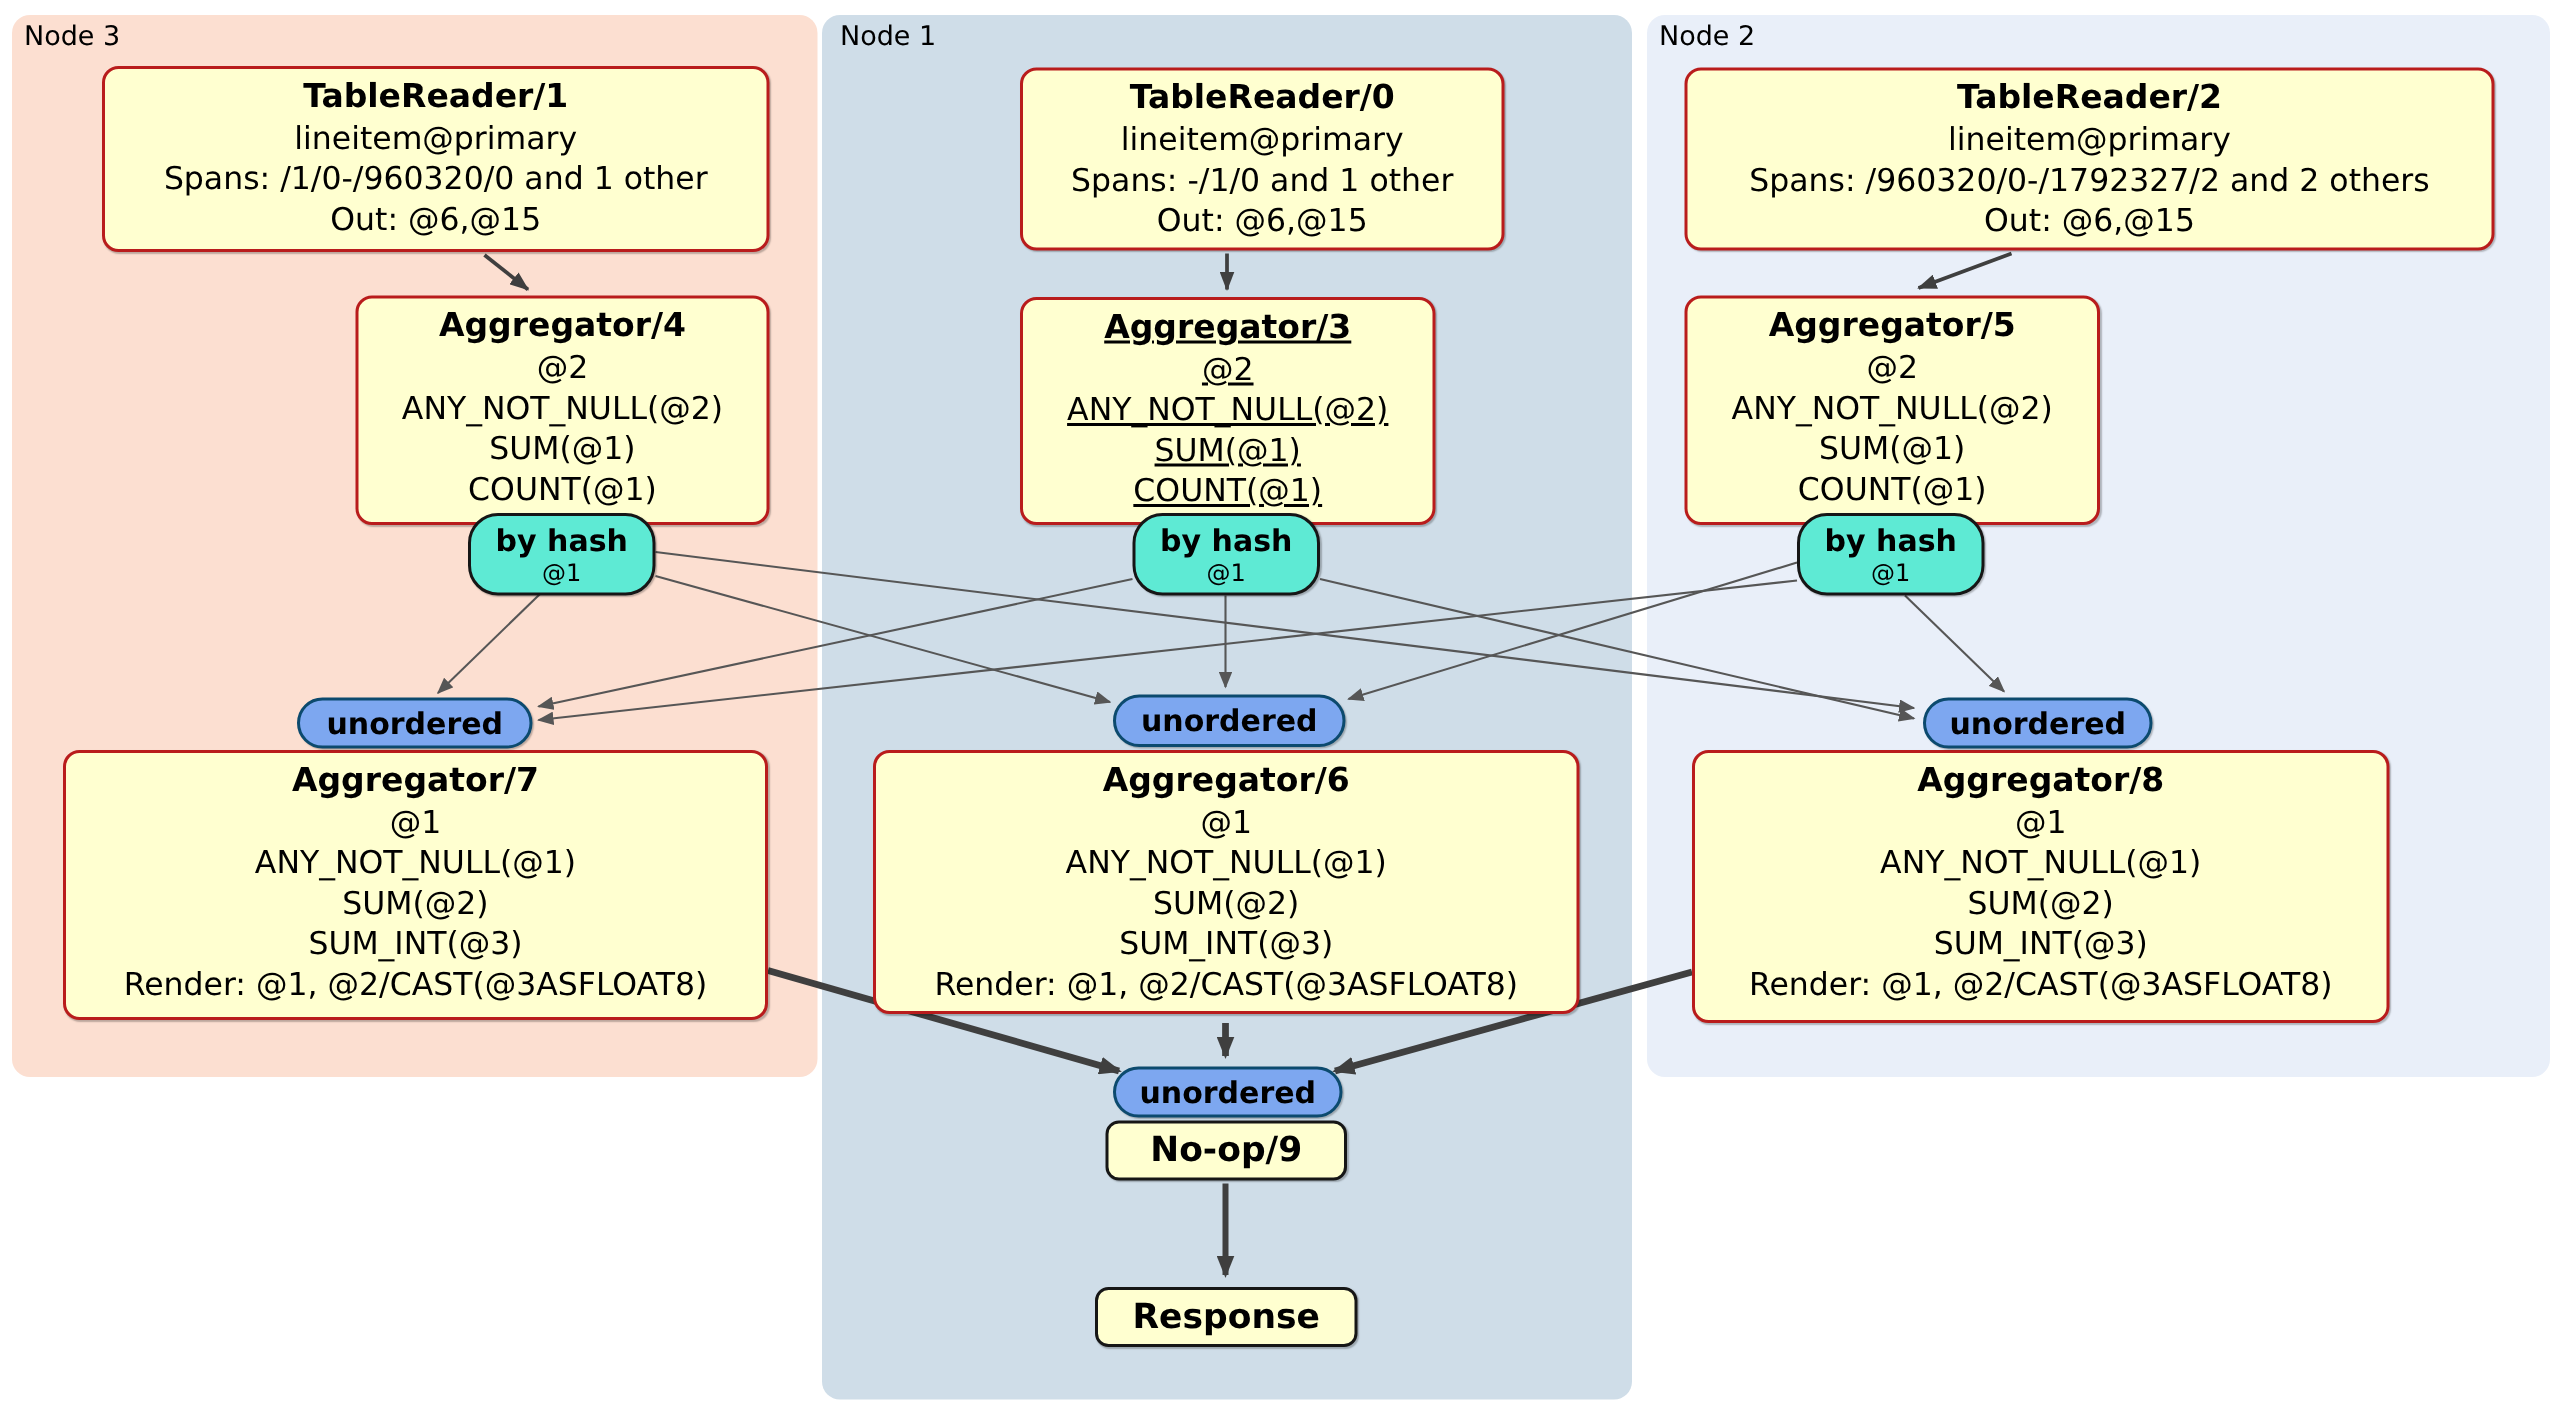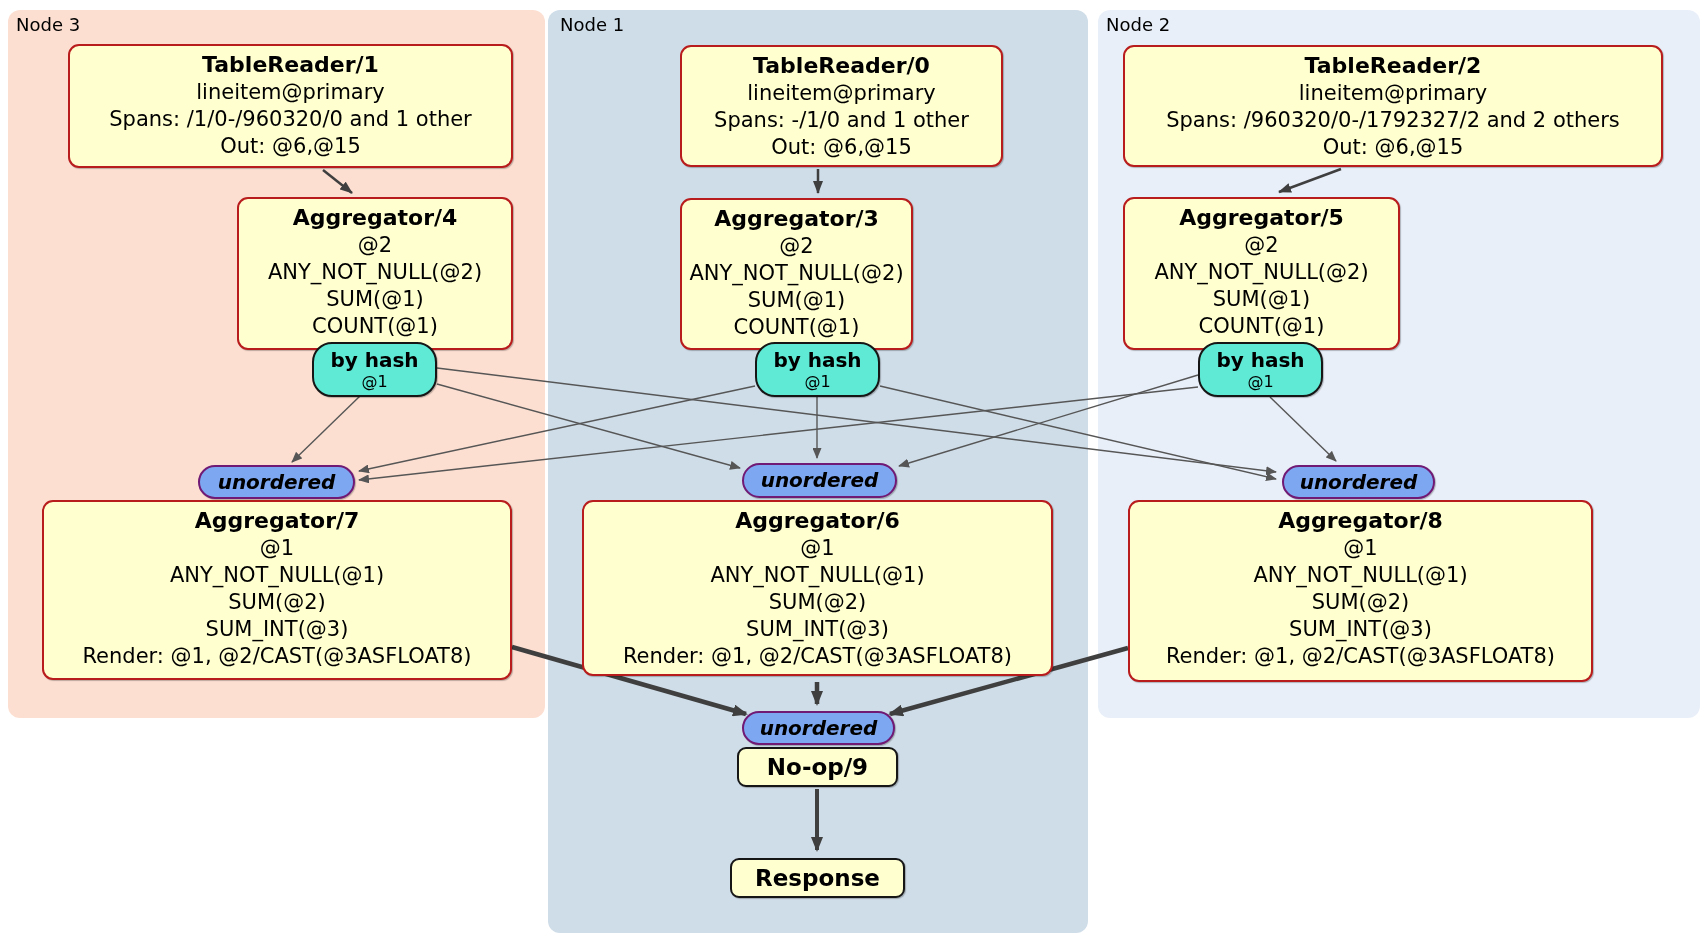--- a/index.html
+++ b/index.html
@@ -28,40 +28,39 @@
 
   .router{
     position:absolute;z-index:4;background:#5eead4;border:2px solid #161616;
     border-radius:20px;text-align:center;box-sizing:border-box;padding-top:4px;
     box-shadow:1px 1px 1px rgba(0,0,0,0.25);
   }
   .router .rtitle{font-weight:bold;font-size:20px;line-height:24px;}
   .router .rdetail{font-size:16px;line-height:20px;}
 
   .sync{
-    position:absolute;z-index:4;background:#7da7f0;border:2px solid #701a75;
+    position:absolute;z-index:4;background:#7da7f0;border:2px solid #0c4a6e;
     border-radius:18px;text-align:center;box-sizing:border-box;
     font-weight:bold;font-size:20px;
     box-shadow:1px 1px 1px rgba(0,0,0,0.25);
-    font-style:italic;
   }
 
   .capbox{
     position:absolute;z-index:5;background:#ffffd0;border:2px solid #161616;
     border-radius:9px;text-align:center;box-sizing:border-box;
     font-weight:bold;font-size:23px;
     box-shadow:1px 1px 1px rgba(0,0,0,0.25);
   }
 
   
   #tr1{left:68px;top:44px;width:445px;height:124px;}
   #tr0{left:657px;top:45px;width:323px;height:122px;margin-left:23px;}
   #tr2{left:1123px;top:45px;width:540px;height:122px;}
   #agg4{left:237px;top:197px;width:276px;height:153px;}
-  #agg3{left:680px;top:198px;width:233px;height:152px;}
+  #agg3{left:680px;top:198px;width:277px;height:152px;text-decoration:underline;}
   #agg5{left:1123px;top:197px;width:277px;height:153px;}
   #agg7{left:42px;top:500px;width:470px;height:180px;}
   #agg6{left:582px;top:500px;width:471px;height:176px;}
   #agg8{left:1128px;top:500px;width:465px;height:182px;}
   #byhash4{left:312px;top:342px;width:125px;height:55px;}
   #byhash3{left:755px;top:342px;width:125px;height:55px;}
   #byhash5{left:1198px;top:342px;width:125px;height:55px;}
   #u7{left:198px;top:465px;width:157px;height:34px;line-height:30px;}
   #u6{left:742px;top:463px;width:155px;height:35px;line-height:31px;}
   #u8{left:1282px;top:465px;width:153px;height:34px;line-height:30px;}

